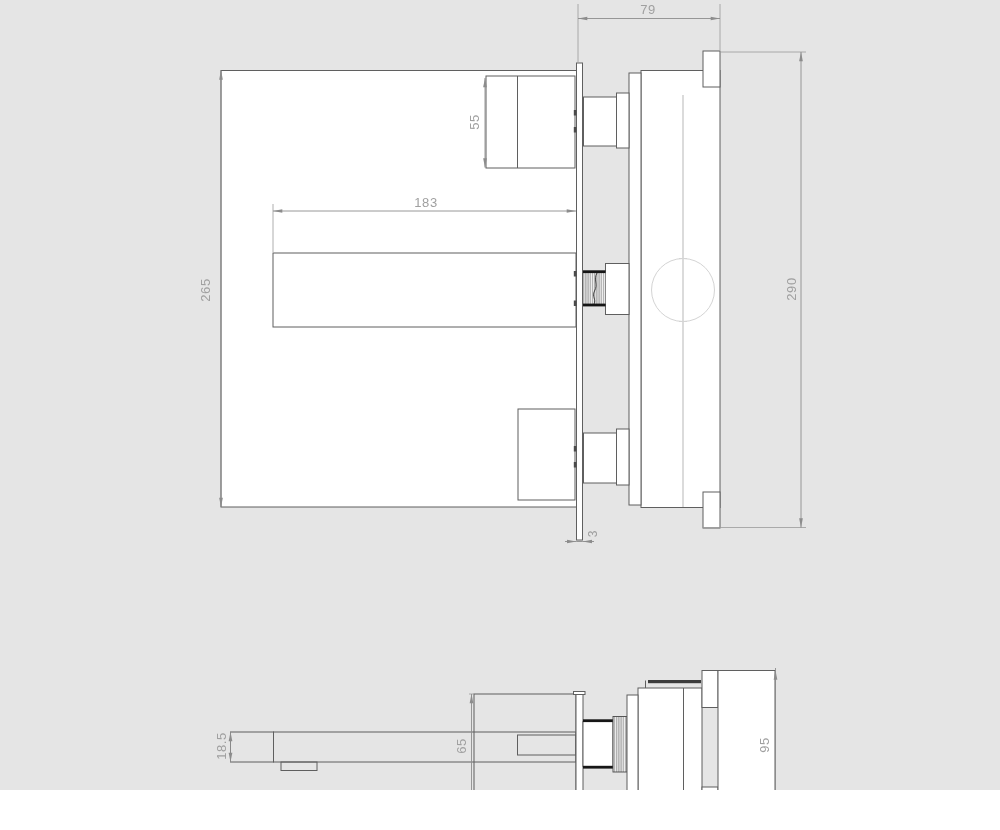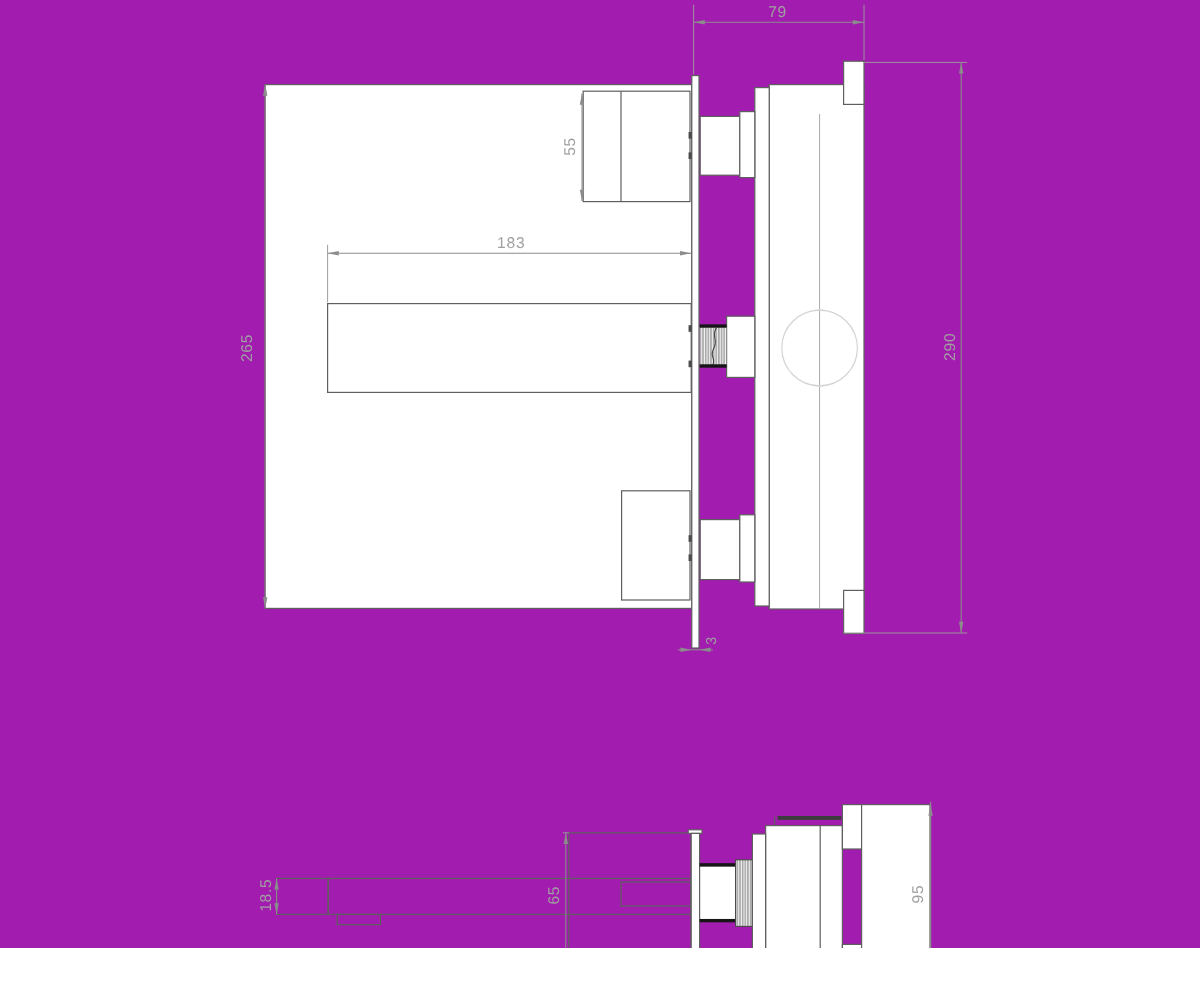--- a/index.html
+++ b/index.html
@@ -1,16 +1,16 @@
 <!DOCTYPE html>
 <html><head>
 <meta charset="utf-8">
 <style>
   html,body{margin:0;padding:0;background:#ffffff;}
-  .stage{width:1000px;height:790px;position:relative;background:#a21caf;overflow:hidden;}
+  .stage{width:1000px;height:790px;position:relative;background:#e5e5e5;overflow:hidden;}
   svg{display:block;}
   
   .pl{stroke:#5f5f5f;stroke-width:1;fill:none;}
   .plf{stroke:#5f5f5f;stroke-width:1;fill:#ffffff;}
   
   .dl{stroke:#8c8c8c;stroke-width:0.9;fill:none;}
   .ext{stroke:#9a9a9a;stroke-width:0.8;fill:none;}
   
   .dt{font-family:"Liberation Sans",sans-serif;font-size:13px;fill:#a0a0a0;letter-spacing:0.6px;}
   .dts{font-family:"Liberation Sans",sans-serif;font-size:12px;fill:#a0a0a0;}

